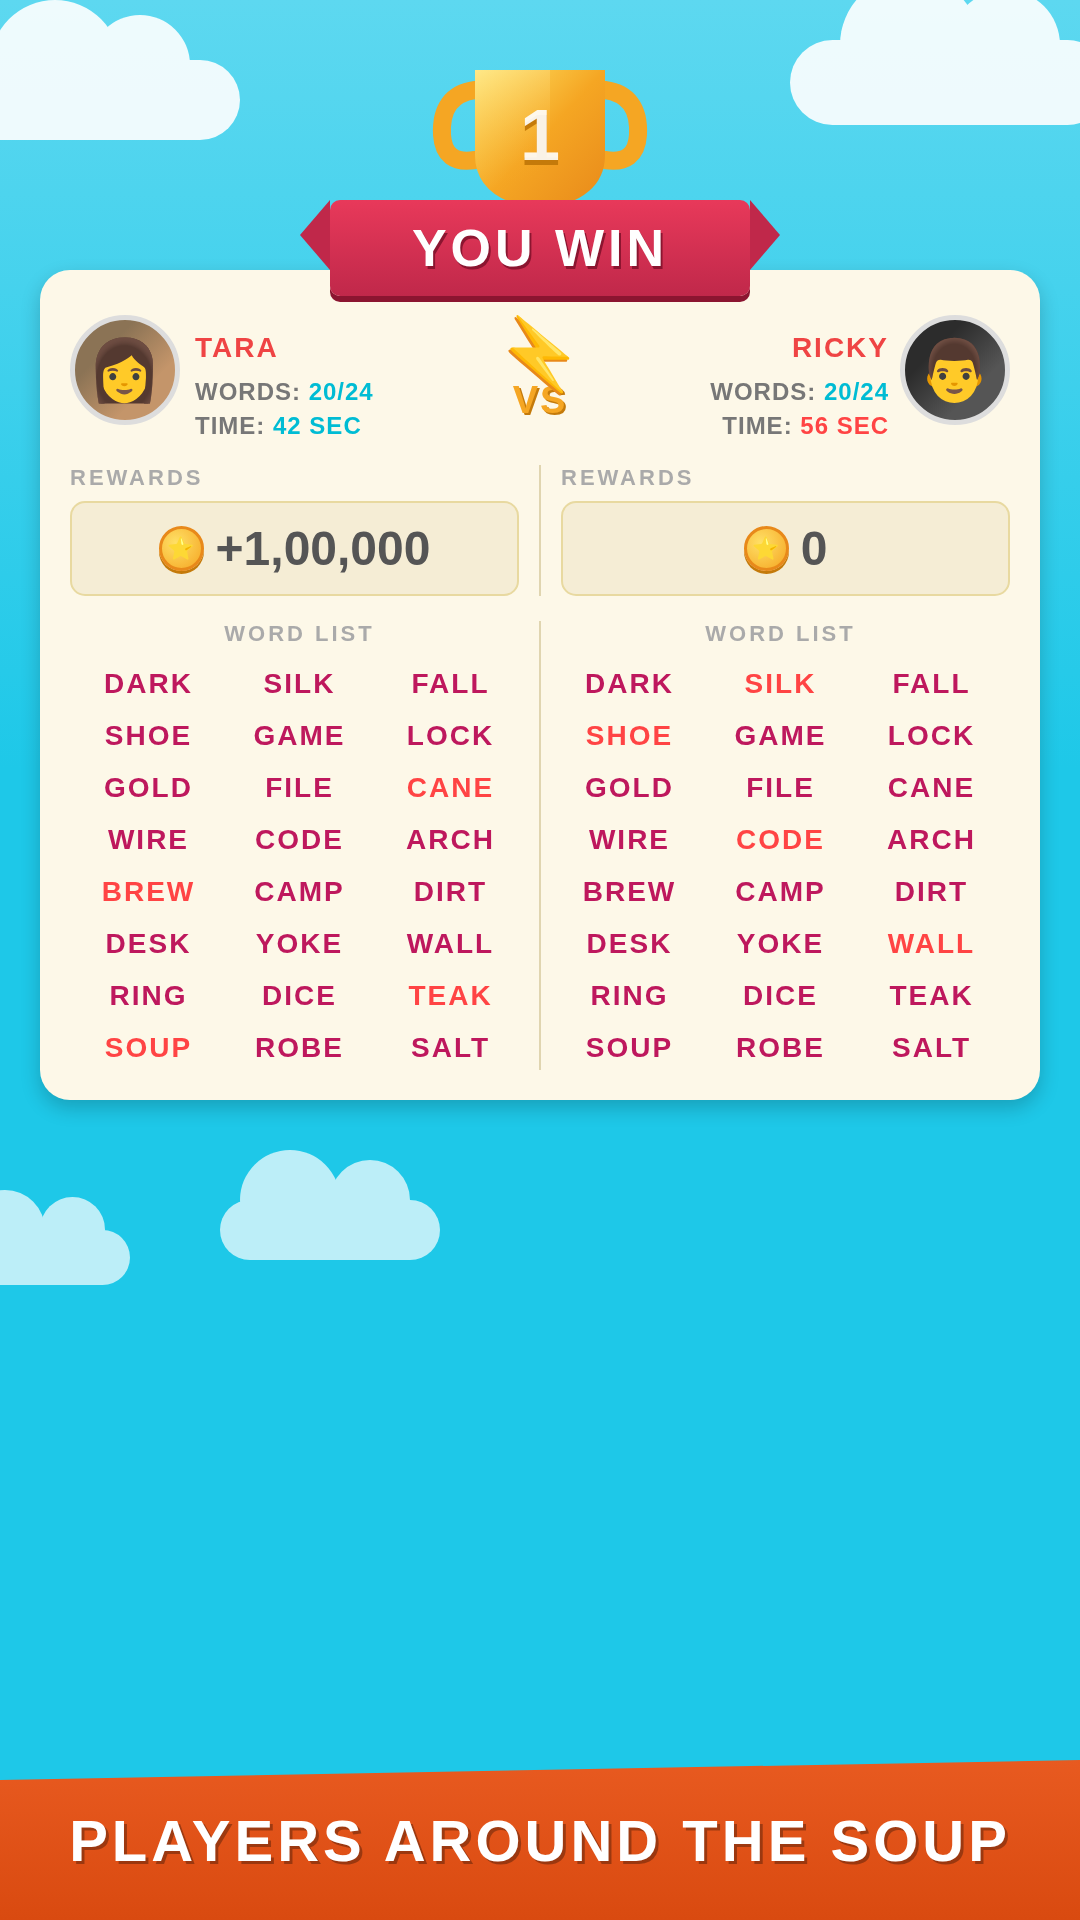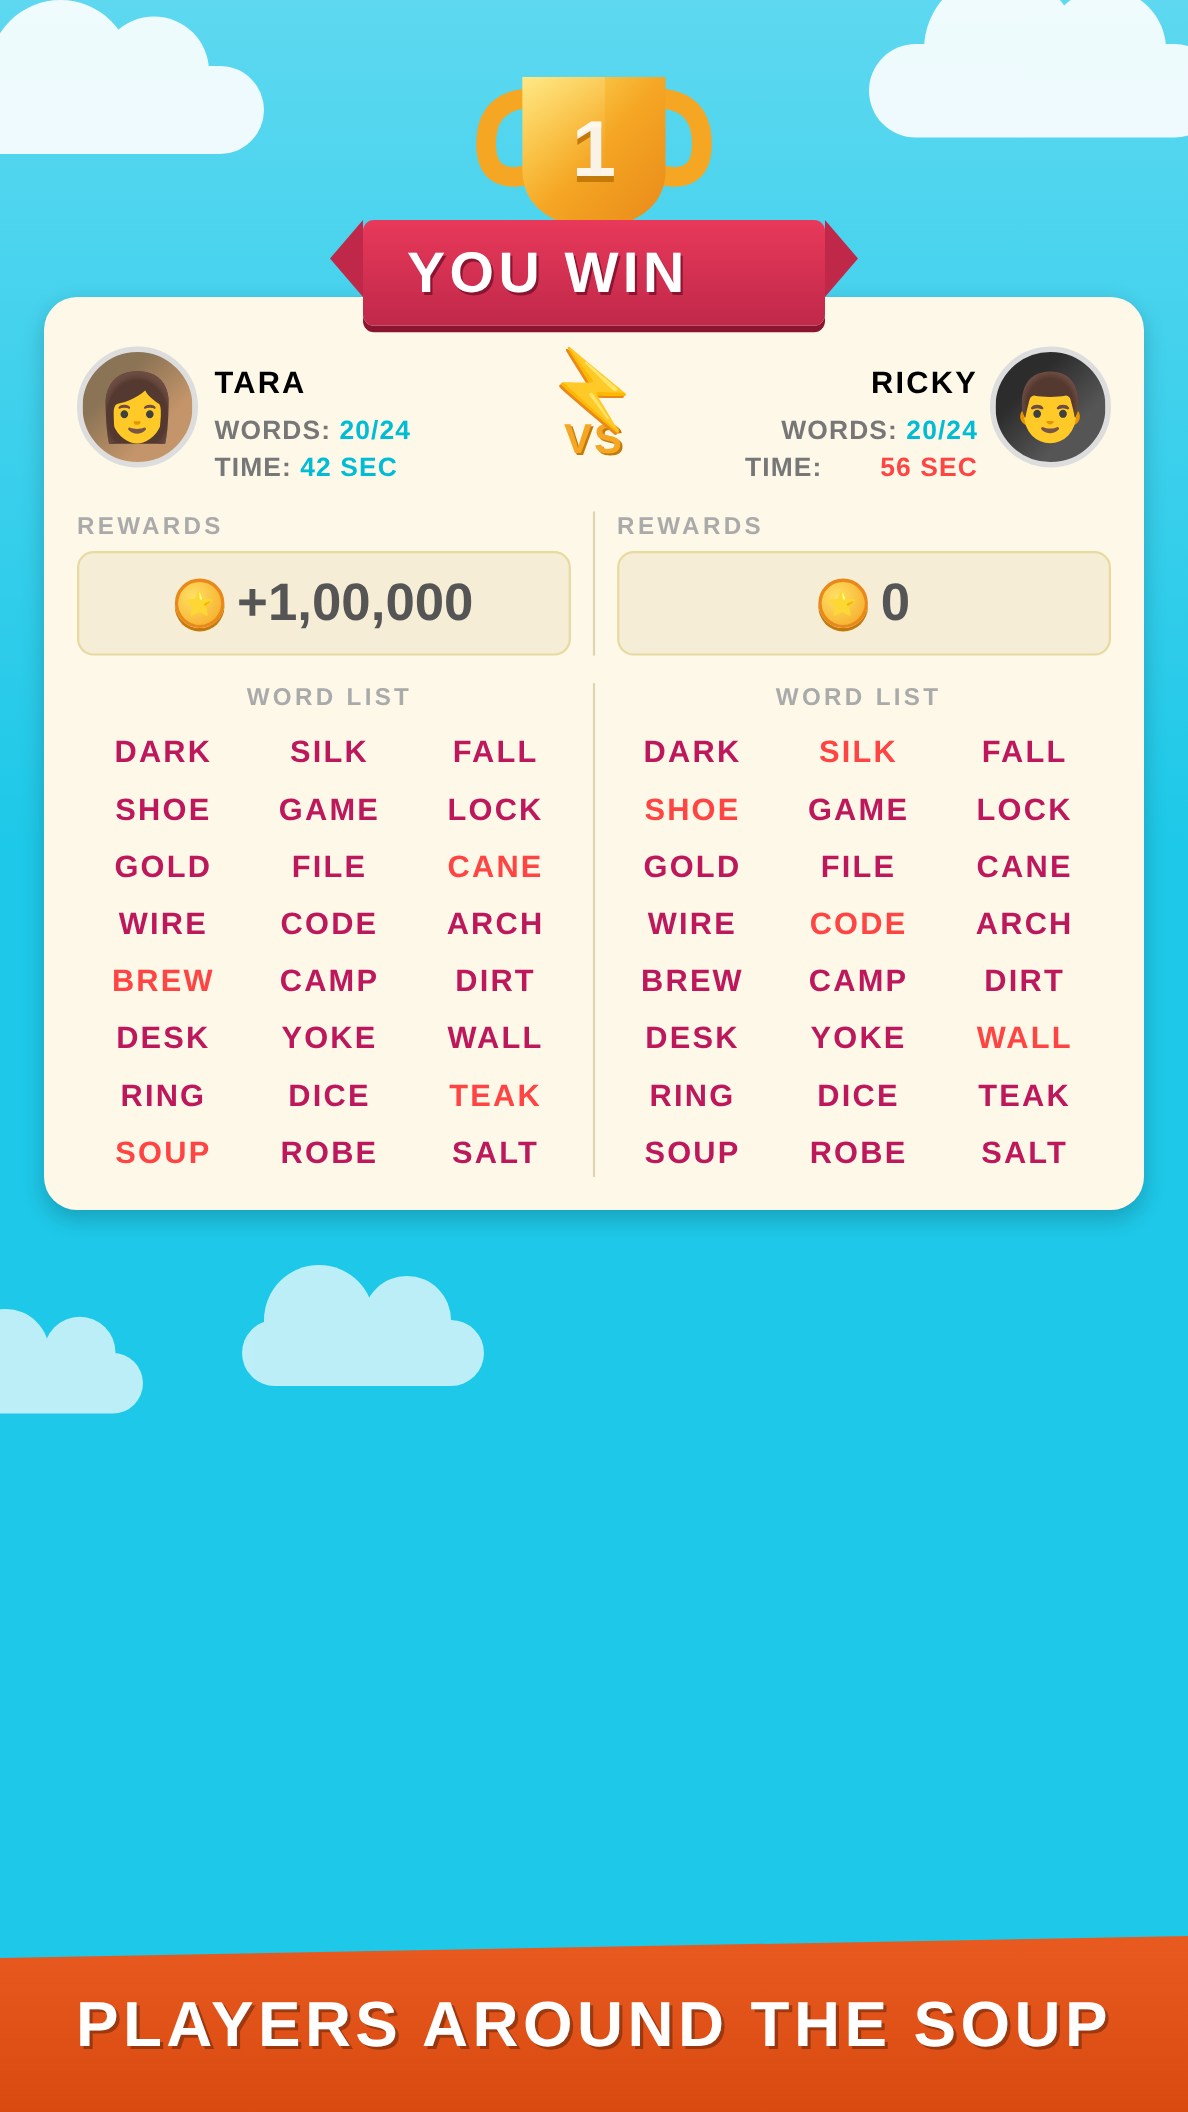--- a/index.html
+++ b/index.html
@@ -62,21 +62,21 @@
     .you-win-banner {
       position: absolute;
       top: 200px;
       left: 50%;
       transform: translateX(-50%);
       z-index: 10;
       background: linear-gradient(180deg, #e8395a 0%, #c0284a 100%);
       width: 420px;
       padding: 18px 40px;
       border-radius: 10px;
-      text-align: left;
+      text-align: center;
       box-shadow: 0 6px 0 #8b1530;
     }
     .you-win-banner::before,
     .you-win-banner::after {
       content: '';
       position: absolute;
       top: 0;
       width: 0;
       height: 0;
     }
@@ -162,41 +162,41 @@
     }
     .avatar-ricky::after {
       content: '👨';
       font-size: 60px;
       position: absolute;
     }
 
     .player-name {
       font-size: 28px;
       font-weight: 900;
-      color: #000000;
+      color: #ef4444;
       letter-spacing: 2px;
       margin-bottom: 8px;
       margin-top: 32px;
     }
 
     .player-stats {
       display: flex;
       flex-direction: column;
       gap: 6px;
     }
 
     .stat-line {
       font-size: 24px;
       color: #777;
       font-weight: bold;
       letter-spacing: 1px;
     }
 
     .stat-value-cyan { color: #00bcd4; font-weight: 900; }
-    .stat-value-red { color: #ff4444; font-weight: 900; margin-left: 45px; }
+    .stat-value-red { color: #ff4444; font-weight: 900; }
 
     
     .vs-container {
       display: flex;
       flex-direction: column;
       align-items: center;
       padding: 0 10px;
       position: relative;
     }
 

